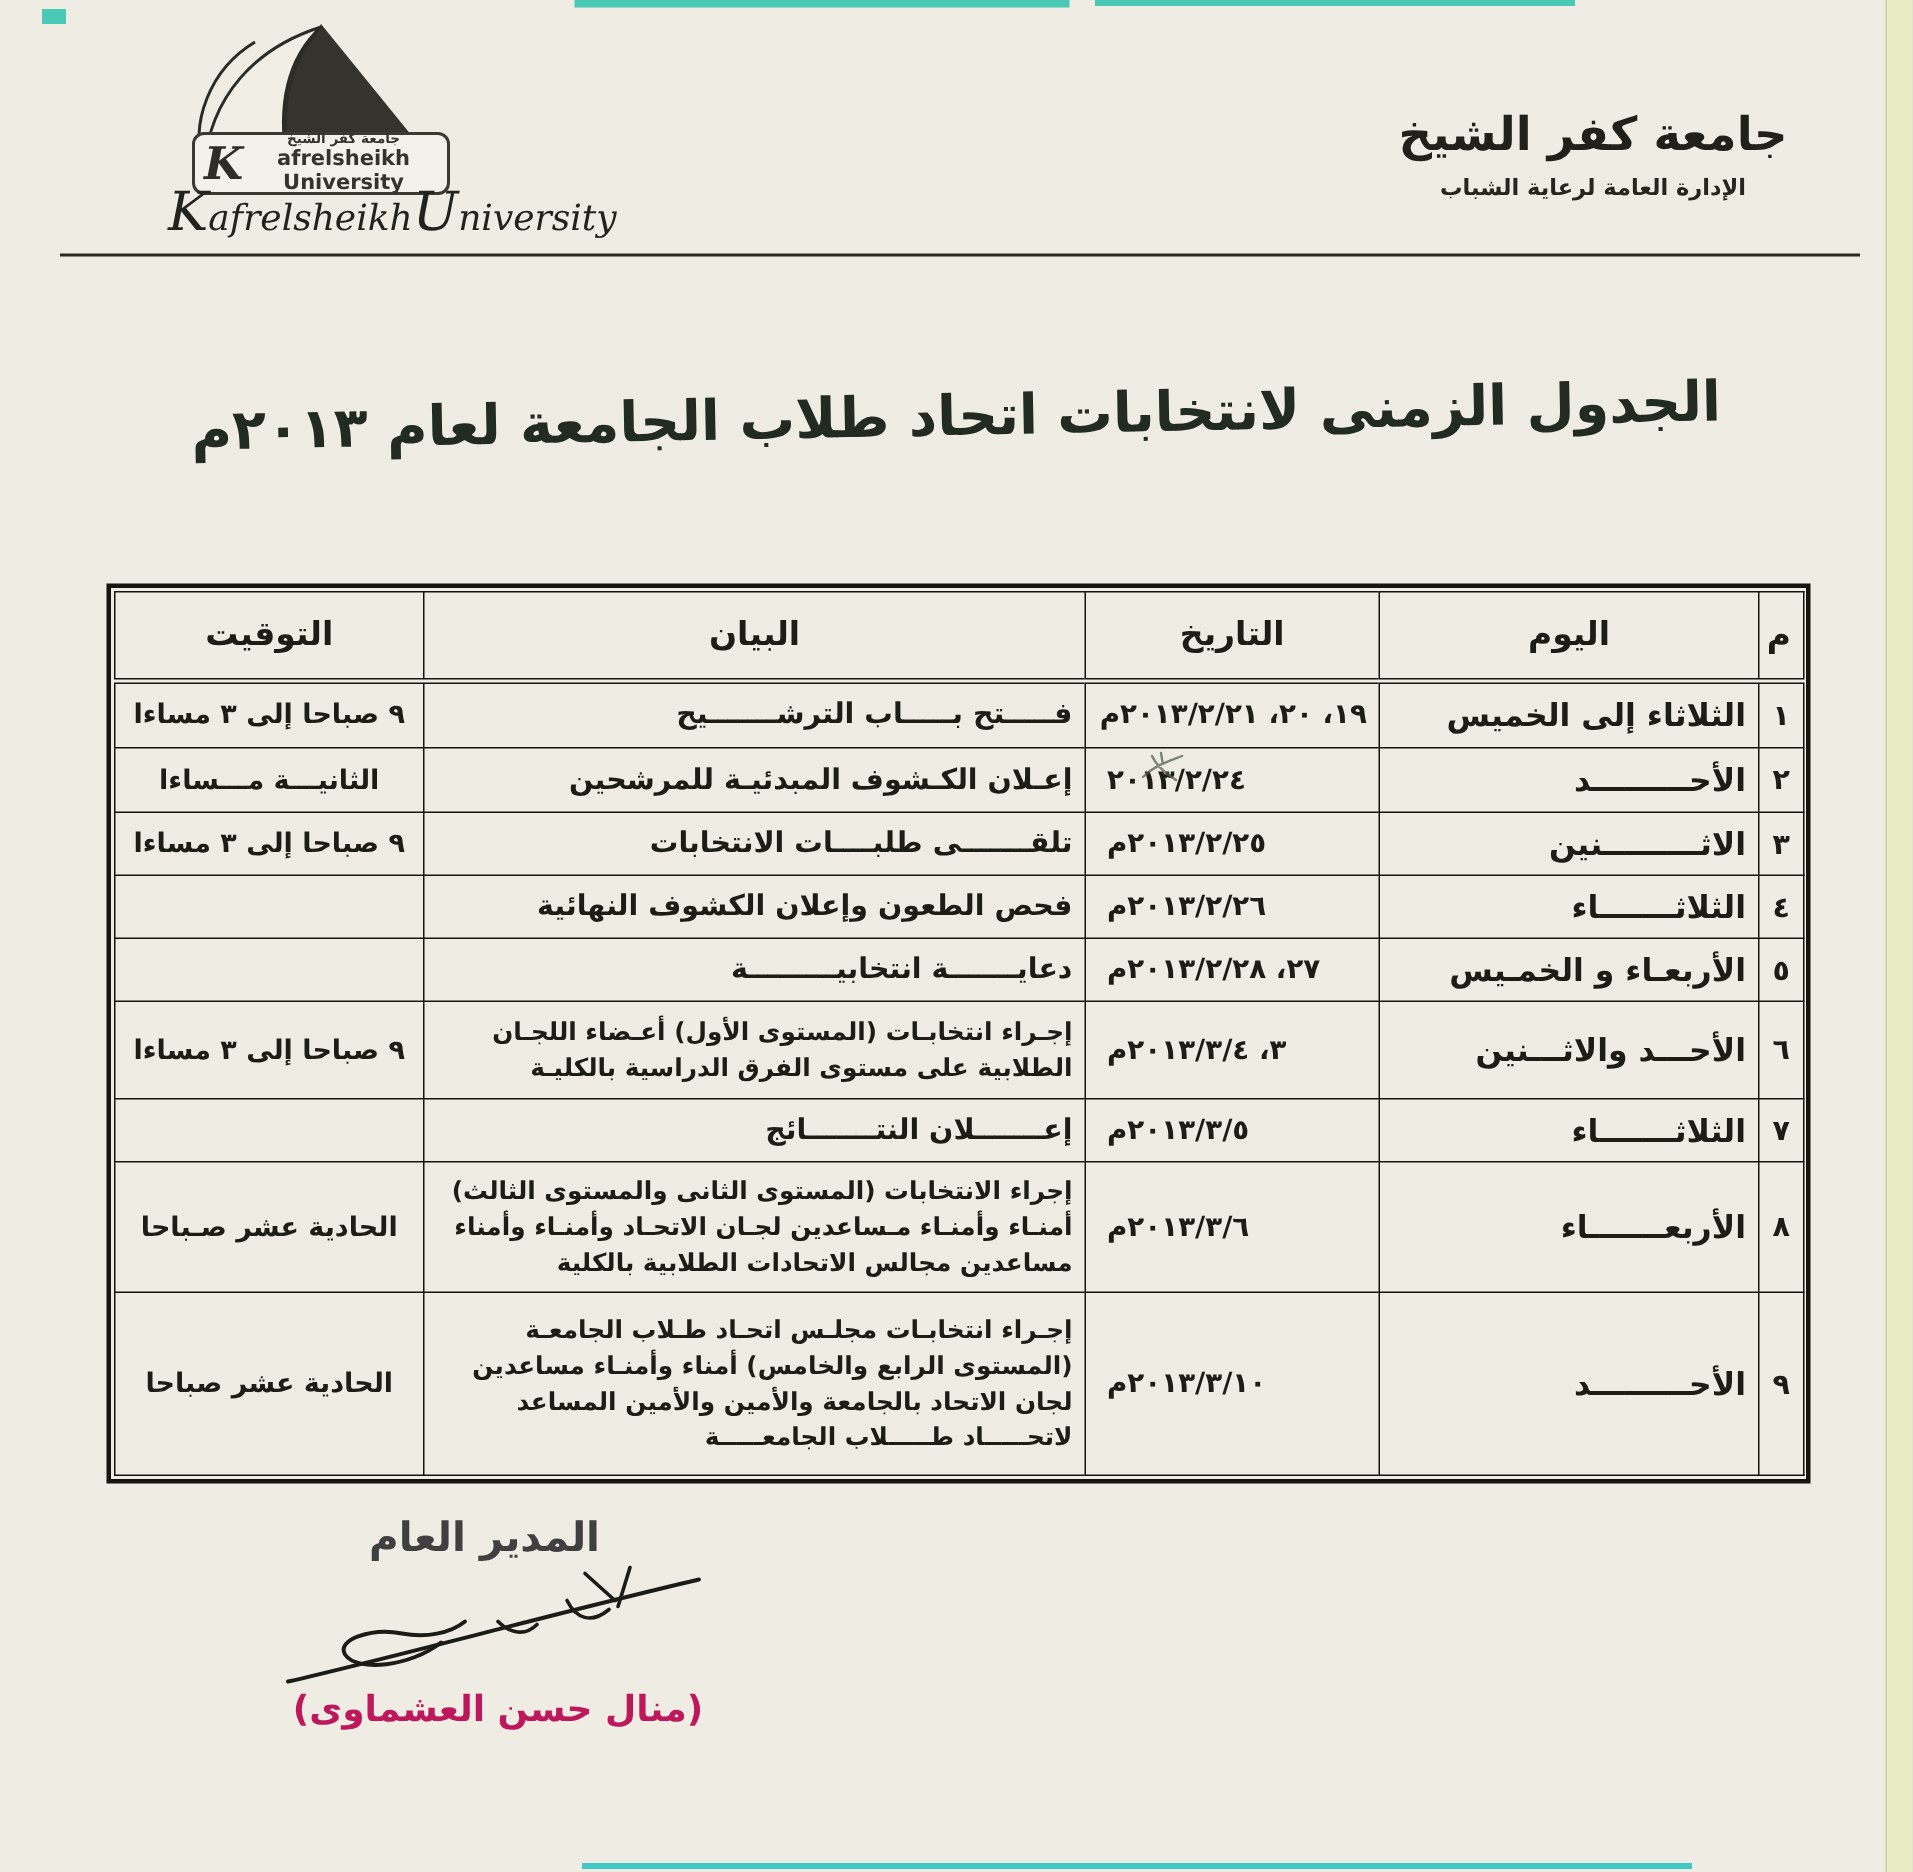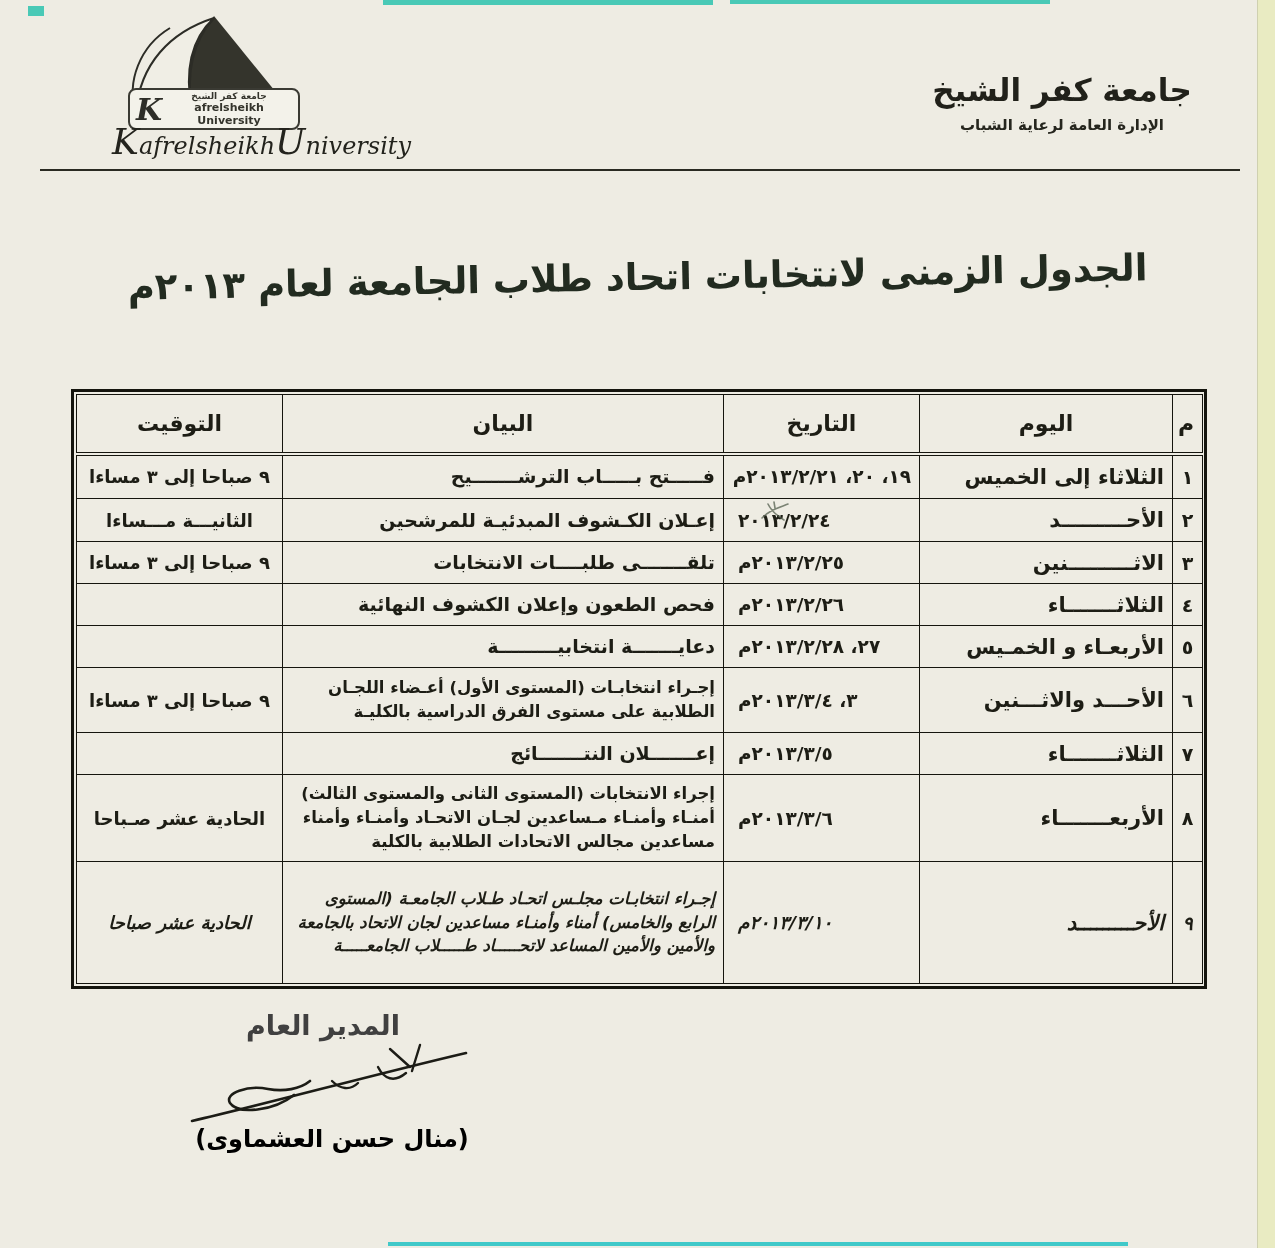--- a/index.html
+++ b/index.html
@@ -22,21 +22,21 @@
   .logo { position:absolute; left:88px; top:10px; width:250px; height:160px; }
   .logo svg { position:absolute; left:8px; top:2px; }
   .k-box {
     position:absolute; left:40px; top:78px; width:172px; height:42px;
     border:2px solid #3a3a33; border-radius:8px; background:#f3f2ea;
     display:flex; align-items:center; padding:2px 6px; gap:4px;
   }
   .k-box .k-big { font-family:"DejaVu Serif", serif; font-style:italic; font-size:30px; font-weight:bold; line-height:0.9; color:#2e2e28; }
   .k-box .k-lines { display:flex; flex-direction:column; justify-content:center; width:100%; }
   .k-box .k-ar { font-size:9px; font-weight:bold; text-align:center; color:#34342c; letter-spacing:1px; }
-  .k-box .k-en { font-size:11px; font-weight:bold; text-align:center; color:#34342c; }
+  .k-box .k-en { font-size:14px; font-weight:bold; text-align:center; color:#34342c; }
   .script-name {
     position:absolute; left:0px; top:118px; width:260px;
     font-family:"DejaVu Serif", serif; font-style:italic; font-size:24px; color:#23231d;
     white-space:nowrap;
     margin-left:24px;
   }
   .script-name .swash { font-size:36px; line-height:0.8; }
 
   .org-block { position:absolute; right:48px; top:72px; width:330px; text-align:center; direction:rtl; }
   .org-name { font-size:31px; font-weight:bold; color:#21211a; }
@@ -60,29 +60,29 @@
   .schedule th, .schedule td { border:1.6px solid #15150e; font-weight:bold; vertical-align:middle; padding:2px 8px; overflow:hidden; }
   .schedule th { font-size:22px; height:59px; border-bottom:4px double #15150e; }
   .schedule td { font-size:20px; }
   td.c-num { text-align:center; font-size:19px; }
   td.c-day { text-align:right; font-size:21px; white-space:nowrap; }
   td.c-date { text-align:left; font-size:18.5px; padding-left:14px; white-space:nowrap; }
   td.c-stmt { text-align:right; font-size:19px; line-height:1.4; }
   td.c-stmt.small { font-size:16.5px; line-height:1.45; }
   td.c-time { text-align:center; font-size:18px; }
   tr.h46 td { height:45px; } tr.h44 td { height:43px; } tr.h43 td { height:42px; }
-  tr.h66 td { height:65px; } tr.h88 td { height:87px; } tr.h124 td { height:122px;font-style:italic; }
+  tr.h66 td { height:65px; } tr.h88 td { height:87px; } tr.h124 td { height:122px; }
 
   .hand-mark { position:absolute; left:758px; top:500px; opacity:0.75; }
 
   
   .sig-block { position:absolute; left:162px; top:1010px; width:340px; text-align:center; direction:rtl; }
   .sig-title { font-size:27px; font-weight:bold; color:#404040; margin-right:18px; }
   .sig-svg { margin-top:-4px; }
-  .sig-name { font-size:24px; font-weight:bold; color:#000000; margin-top:-8px; }
+  .sig-name { font-size:24px; font-weight:bold; color:#be185d; margin-top:-8px; }
 </style>
 </head>
 <body>
 
 <div class="page">
 
   <div class="artifact strip-top1"></div>
   <div class="artifact strip-top2"></div>
   <div class="artifact corner-mark"></div>
   <div class="artifact strip-right"></div>

